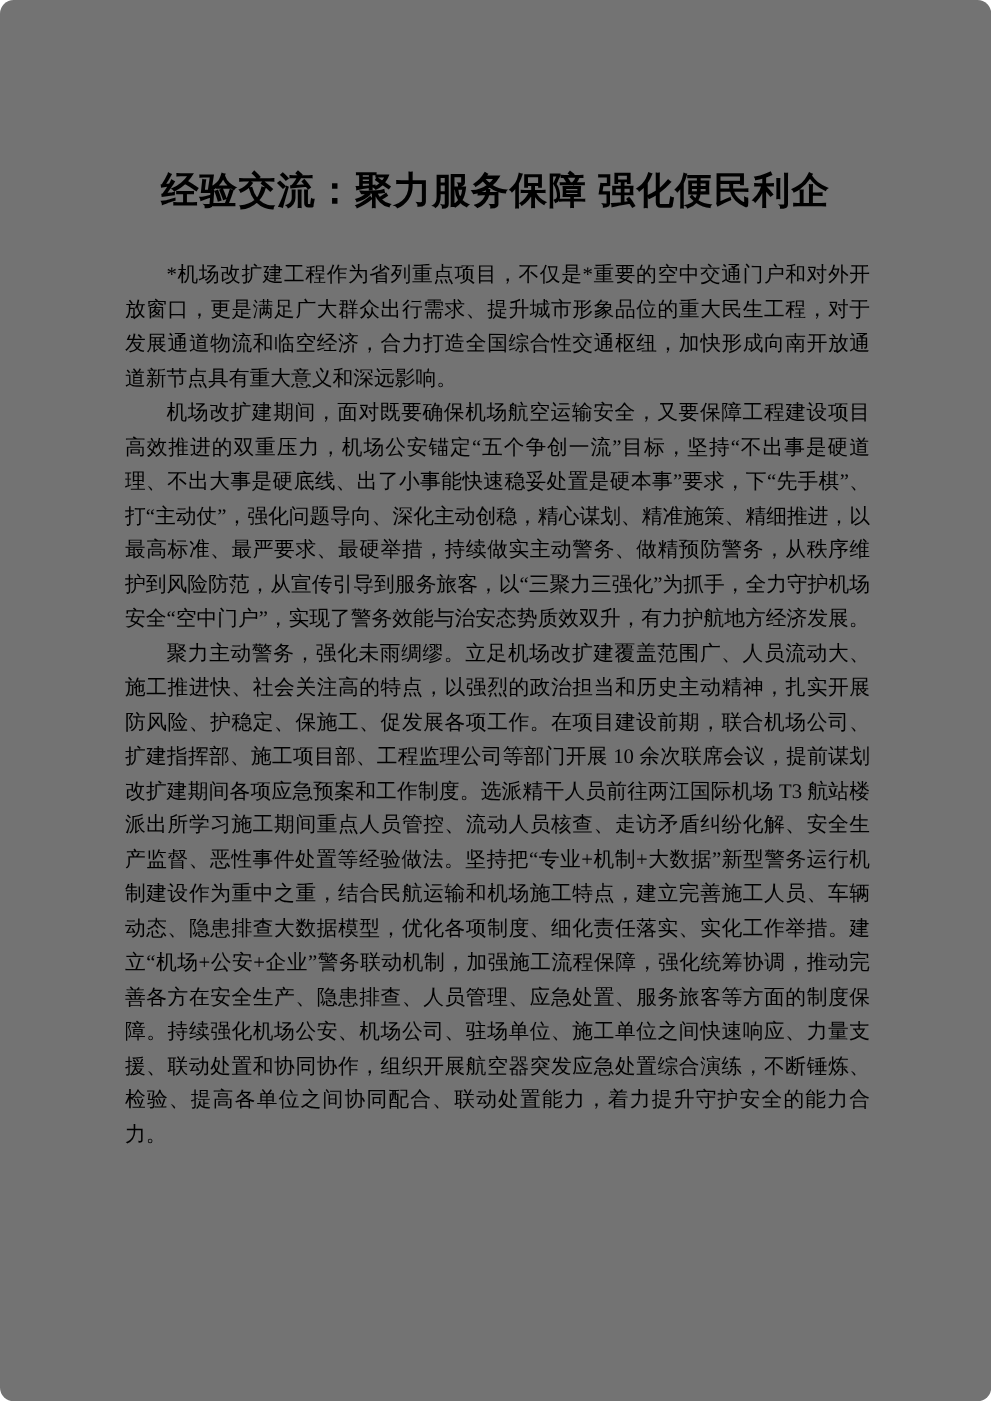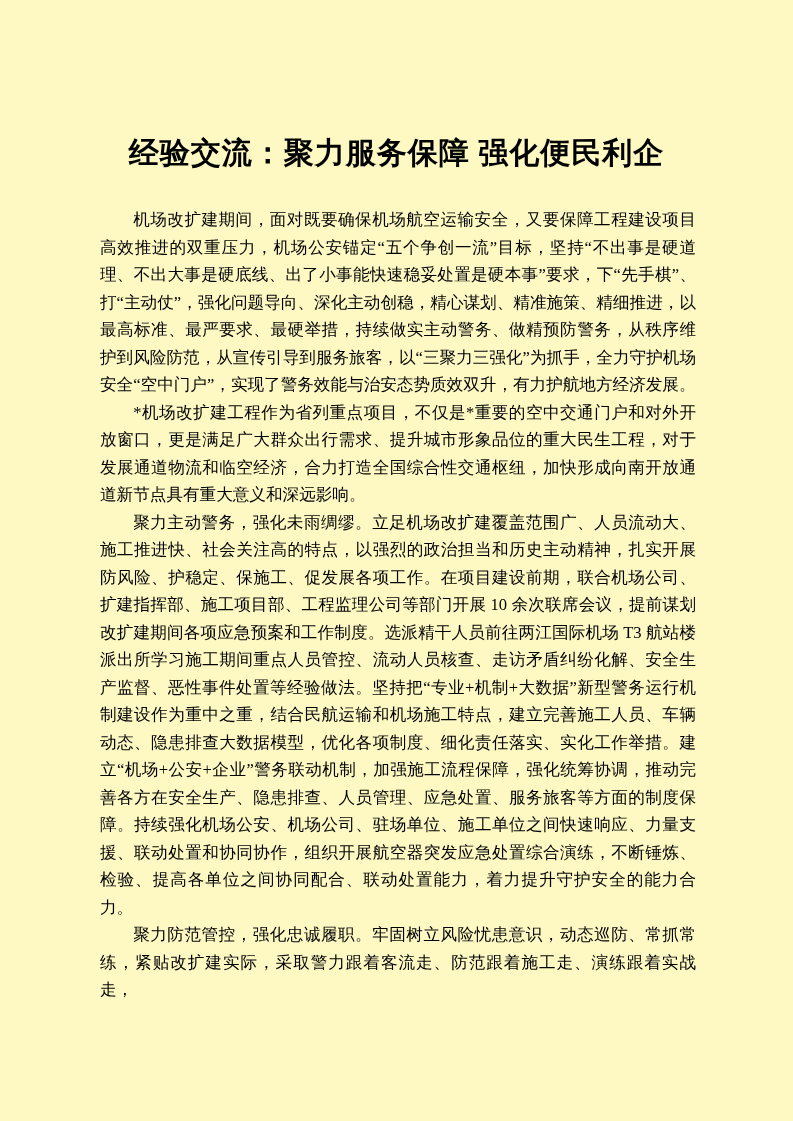--- a/index.html
+++ b/index.html
@@ -8,21 +8,22 @@
     width: 793px;
     height: 1121px;
     position: relative;
     overflow: hidden;
     font-family: "Liberation Serif", "DejaVu Serif", serif;
     color: #000000;
   }
   .page {
     position: absolute;
     inset: 0;
-    background: #fef9c3;
+    background: #737373;
+    border-radius: 11px;
   }
   .doc-title {
     position: absolute;
     top: 132px;
     left: 0;
     width: 100%;
     text-align: center;
     font-size: 30px;
     font-weight: 600;
     letter-spacing: 1px;
@@ -49,23 +50,22 @@
 </style>
 </head>
 <body>
 
 <div class="page">
 
   <h1 class="doc-title">经验交流：聚力服务保障 强化便民利企</h1>
 
   <div class="doc-body">
 
+    <p><span class="lead"></span><span>*机场改扩建工程作为省列重点项目，不仅是*重要的空中交通门户和对外开放窗口，更是满足广大群众出行需求、提升城市形象品位的重大民生工程，对于发展通道物流和临空经济，合力打造全国综合性交通枢纽，加快形成向南开放通道新节点具有重大意义和深远影响。</span></p>
+
     <p><span class="lead"></span><span>机场改扩建期间，面对既要确保机场航空运输安全，又要保障工程建设项目高效推进的双重压力，机场公安锚定“五个争创一流”目标，坚持“不出事是硬道理、不出大事是硬底线、出了小事能快速稳妥处置是硬本事”要求，下“先手棋”、打“主动仗”，强化问题导向、深化主动创稳，精心谋划、精准施策、精细推进，以最高标准、最严要求、最硬举措，持续做实主动警务、做精预防警务，从秩序维护到风险防范，从宣传引导到服务旅客，以“三聚力三强化”为抓手，全力守护机场安全“空中门户”，实现了警务效能与治安态势质效双升，有力护航地方经济发展。</span></p>
-
-    <p><span class="lead"></span><span>*机场改扩建工程作为省列重点项目，不仅是*重要的空中交通门户和对外开放窗口，更是满足广大群众出行需求、提升城市形象品位的重大民生工程，对于发展通道物流和临空经济，合力打造全国综合性交通枢纽，加快形成向南开放通道新节点具有重大意义和深远影响。</span></p>
 
     <p><span class="lead">聚力主动警务，强化未雨绸缪。</span><span>立足机场改扩建覆盖范围广、人员流动大、施工推进快、社会关注高的特点，以强烈的政治担当和历史主动精神，扎实开展防风险、护稳定、保施工、促发展各项工作。在项目建设前期，联合机场公司、扩建指挥部、施工项目部、工程监理公司等部门开展 10 余次联席会议，提前谋划改扩建期间各项应急预案和工作制度。选派精干人员前往两江国际机场 T3 航站楼派出所学习施工期间重点人员管控、流动人员核查、走访矛盾纠纷化解、安全生产监督、恶性事件处置等经验做法。坚持把“专业+机制+大数据”新型警务运行机制建设作为重中之重，结合民航运输和机场施工特点，建立完善施工人员、车辆动态、隐患排查大数据模型，优化各项制度、细化责任落实、实化工作举措。建立“机场+公安+企业”警务联动机制，加强施工流程保障，强化统筹协调，推动完善各方在安全生产、隐患排查、人员管理、应急处置、服务旅客等方面的制度保障。持续强化机场公安、机场公司、驻场单位、施工单位之间快速响应、力量支援、联动处置和协同协作，组织开展航空器突发应急处置综合演练，不断锤炼、检验、提高各单位之间协同配合、联动处置能力，着力提升守护安全的能力合力。</span></p>
 
-    <p><span class="lead">聚力防范管控，强化忠诚履职。</span><span>牢固树立风险忧患意识，动态巡防、常抓常练，紧贴改扩建实际，采取警力跟着客流走、防范跟着施工走、演练跟着实战走，</span></p>
 
   </div>
 
 </div>
 
 </body></html>

